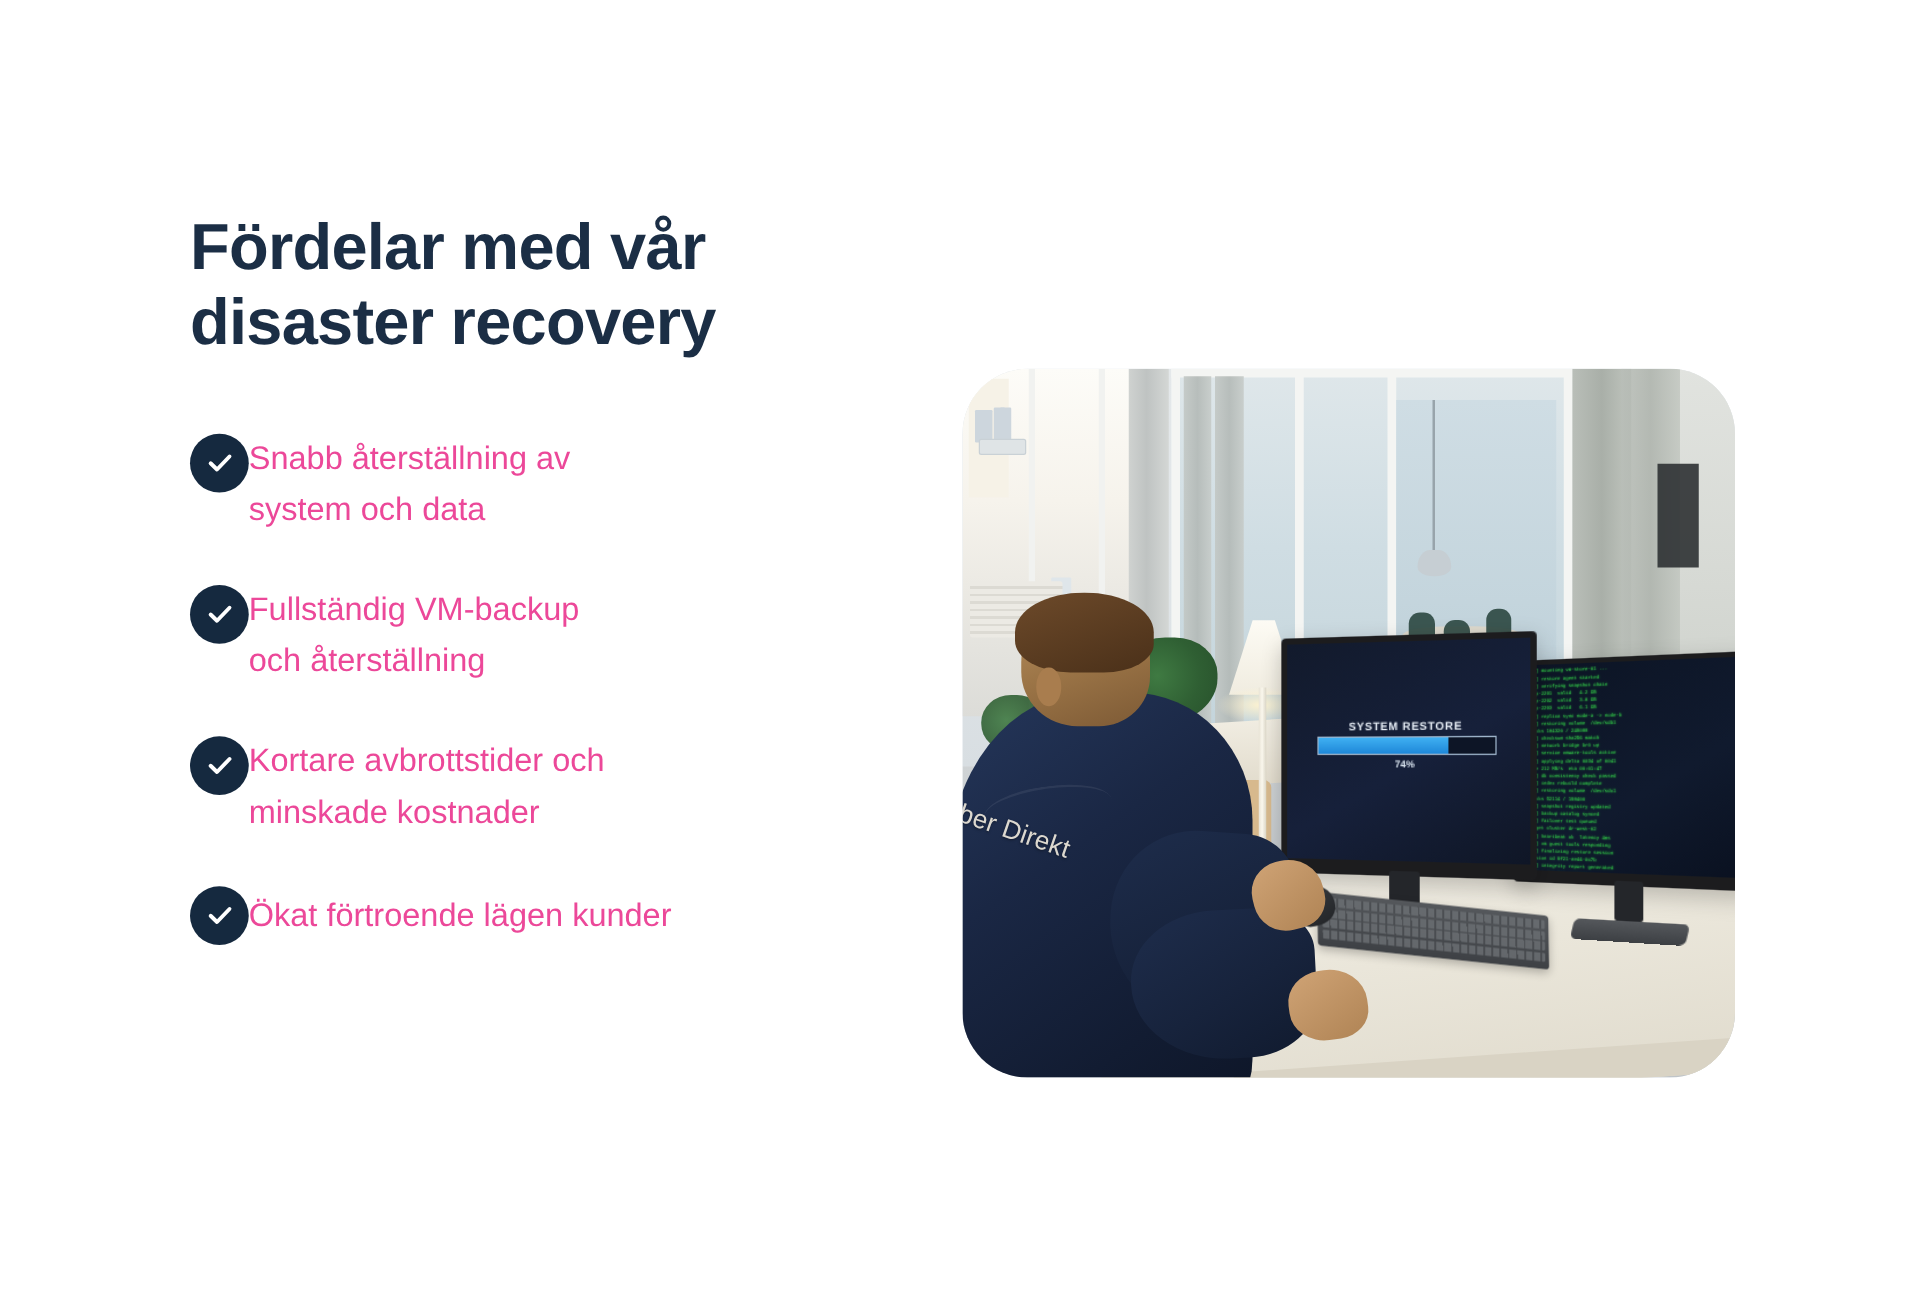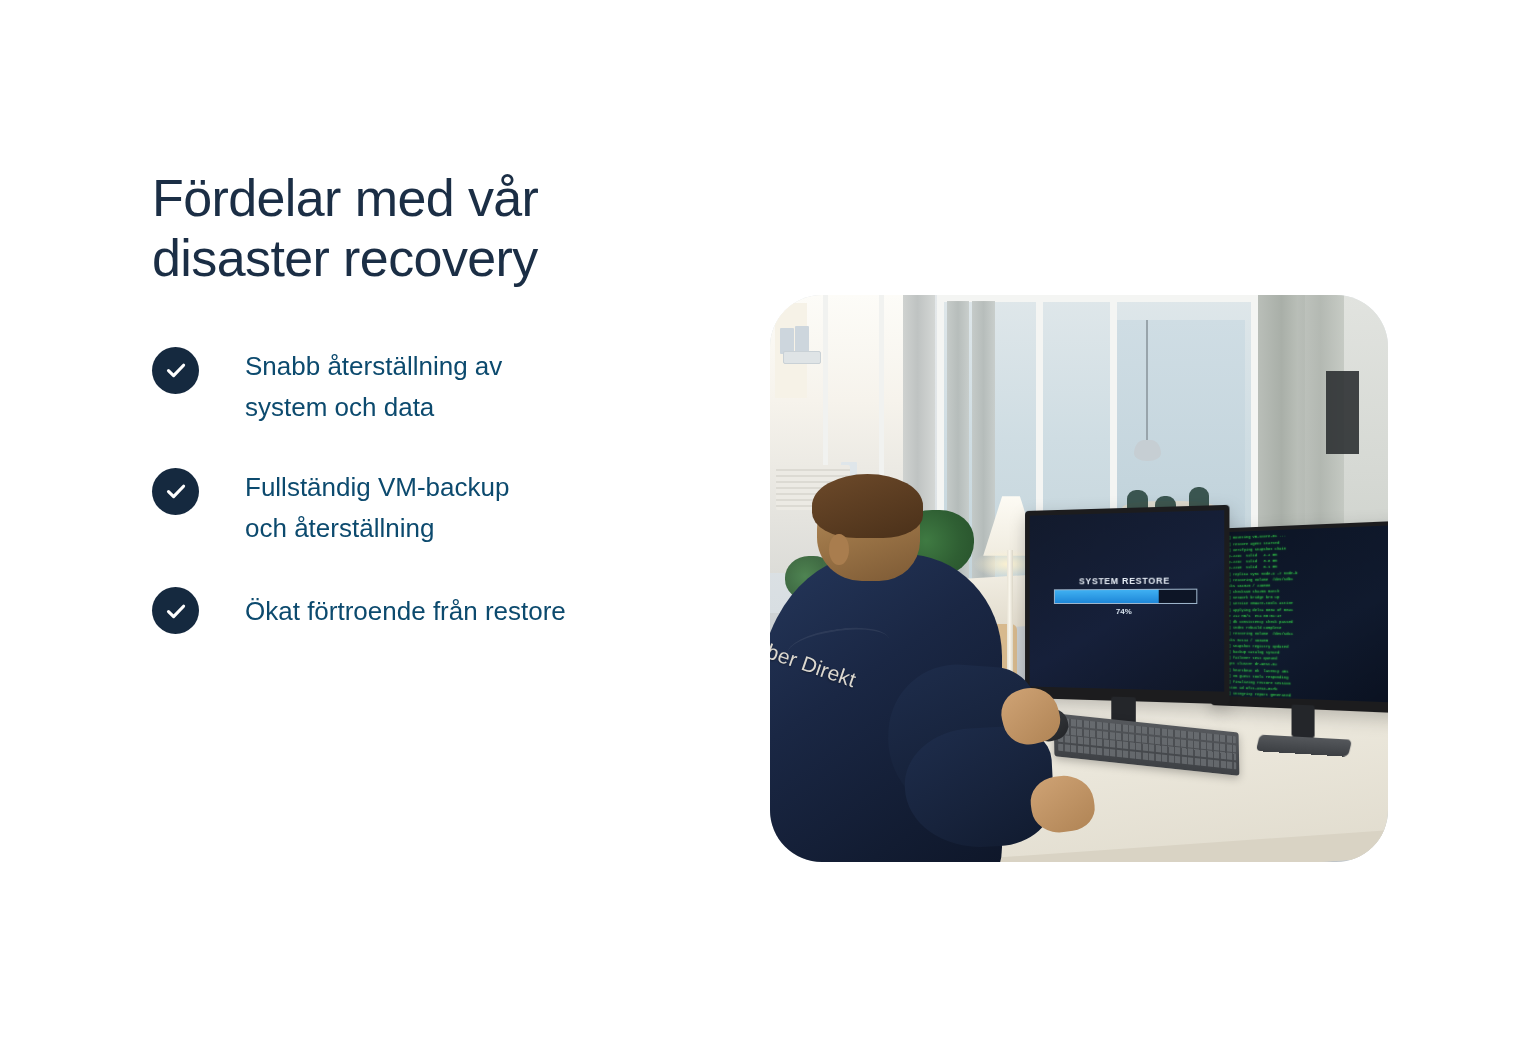--- a/index.html
+++ b/index.html
@@ -21,21 +21,21 @@
   #left-column {
     position: absolute;
     left: 152px;
     top: 168px;
     width: 470px;
   }
 
   #page-title {
     font-size: 52px;
     line-height: 1.16;
-    font-weight: 400;
+    font-weight: 700;
     letter-spacing: -0.6px;
     color: #1b2e45;
     margin: 0 0 56px 0;
     white-space: pre-line;
   }
 
   #benefits-list {
     list-style: none;
     margin: 0;
     padding: 0;
@@ -68,24 +68,23 @@
   .benefit-item.single .check-badge { margin-top: 0; }
   .benefit-item.check-low .check-badge { margin-top: 0; margin-bottom: 2px; }
 
   .check-badge svg {
     width: 24px;
     height: 24px;
     display: block;
   }
 
   .benefit-text {
-    margin-left: 46px;
     font-size: 26px;
     line-height: 1.58;
-    color: #0c4a6e;
+    color: #ec4899;
     font-weight: 400;
     white-space: pre-line;
     padding-top: 1px;
   }
 
   
   #photo-card {
     position: absolute;
     left: 770px;
     top: 295px;
@@ -644,28 +643,37 @@
     <li class="benefit-item">
       <span class="check-badge">
         <svg viewBox="0 0 24 24" aria-hidden="true">
           <path d="M4.5 12.6 L9.6 17.6 L19.6 7.2" fill="none" stroke="#ffffff" stroke-width="3.1" stroke-linecap="round" stroke-linejoin="round"></path>
         </svg>
       </span>
       <span class="benefit-text">Fullständig VM-backup
 och återställning</span>
     </li>
 
+    <li class="benefit-item">
+      <span class="check-badge">
+        <svg viewBox="0 0 24 24" aria-hidden="true">
+          <path d="M4.5 12.6 L9.6 17.6 L19.6 7.2" fill="none" stroke="#ffffff" stroke-width="3.1" stroke-linecap="round" stroke-linejoin="round"></path>
+        </svg>
+      </span>
+      <span class="benefit-text">Kortare avbrottstider och
+minskade kostnader</span>
+    </li>
 
     <li class="benefit-item single">
       <span class="check-badge">
         <svg viewBox="0 0 24 24" aria-hidden="true">
           <path d="M4.5 12.6 L9.6 17.6 L19.6 7.2" fill="none" stroke="#ffffff" stroke-width="3.1" stroke-linecap="round" stroke-linejoin="round"></path>
         </svg>
       </span>
-      <span class="benefit-text">Ökat förtroende från restore</span>
+      <span class="benefit-text">Ökat förtroende lägen kunder</span>
     </li>
 
 
   </ul>
 </div>
 
 <div id="photo-card">
   <div id="photo-scene">
 
     <div class="bg-wall"></div>

